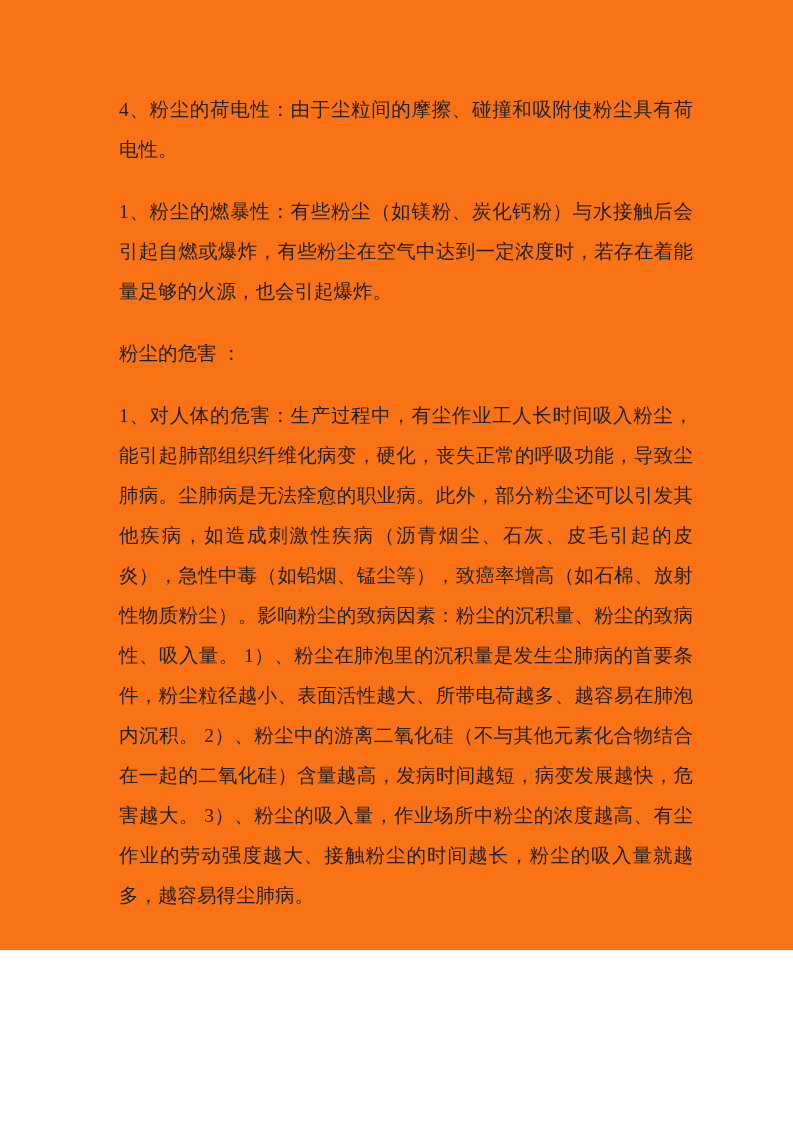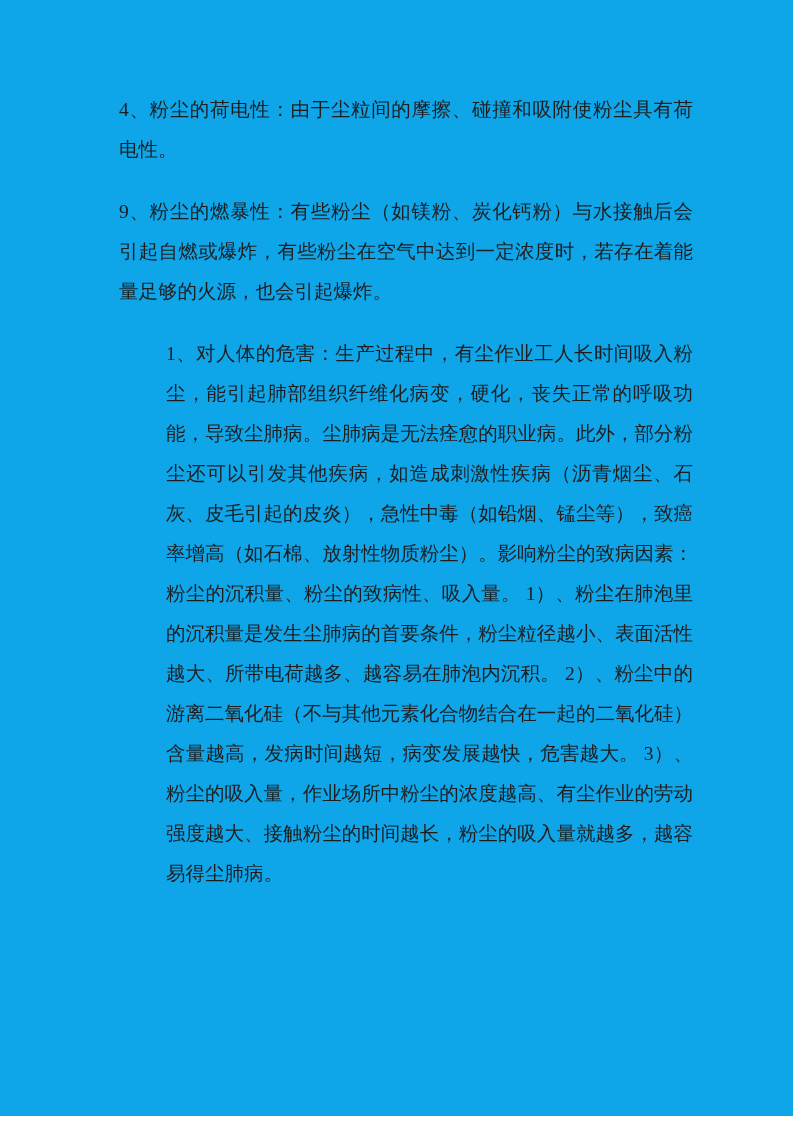--- a/index.html
+++ b/index.html
@@ -3,22 +3,22 @@
 <meta charset="utf-8">
 <style>
   html, body {
     margin: 0;
     padding: 0;
     background: #ffffff;
   }
   .page {
     position: relative;
     width: 793px;
-    height: 1116px;
-    background: #0ea5e9;
+    height: 950px;
+    background: #f97316;
     overflow: hidden;
     font-family: "Liberation Serif", "DejaVu Serif", serif;
   }
   .doc-content {
     position: absolute;
     top: 90px;
     left: 119px;
     width: 574px;
     color: #1e1e1e;
   }
@@ -26,25 +26,25 @@
     margin: 0 0 22px 0;
     font-size: 19.5px;
     line-height: 40px;
     text-align: justify;
     text-justify: inter-ideograph;
     word-break: break-all;
     font-weight: 400;
   }
   .doc-content p:last-child {
     margin-bottom: 0;
-    margin-left: 47px;
   }
 </style>
 </head>
 <body>
 
 <div class="page">
   <div class="doc-content">
     <p>4、粉尘的荷电性：由于尘粒间的摩擦、碰撞和吸附使粉尘具有荷电性。</p>
-    <p>9、粉尘的燃暴性：有些粉尘（如镁粉、炭化钙粉）与水接触后会引起自燃或爆炸，有些粉尘在空气中达到一定浓度时，若存在着能量足够的火源，也会引起爆炸。</p>
+    <p>1、粉尘的燃暴性：有些粉尘（如镁粉、炭化钙粉）与水接触后会引起自燃或爆炸，有些粉尘在空气中达到一定浓度时，若存在着能量足够的火源，也会引起爆炸。</p>
+    <p>粉尘的危害 ：</p>
     <p>1、对人体的危害：生产过程中，有尘作业工人长时间吸入粉尘，能引起肺部组织纤维化病变，硬化，丧失正常的呼吸功能，导致尘肺病。尘肺病是无法痊愈的职业病。此外，部分粉尘还可以引发其他疾病，如造成刺激性疾病（沥青烟尘、石灰、皮毛引起的皮炎），急性中毒（如铅烟、锰尘等），致癌率增高（如石棉、放射性物质粉尘）。影响粉尘的致病因素：粉尘的沉积量、粉尘的致病性、吸入量。 1）、粉尘在肺泡里的沉积量是发生尘肺病的首要条件，粉尘粒径越小、表面活性越大、所带电荷越多、越容易在肺泡内沉积。 2）、粉尘中的游离二氧化硅（不与其他元素化合物结合在一起的二氧化硅）含量越高，发病时间越短，病变发展越快，危害越大。 3）、粉尘的吸入量，作业场所中粉尘的浓度越高、有尘作业的劳动强度越大、接触粉尘的时间越长，粉尘的吸入量就越多，越容易得尘肺病。</p>
   </div>
 </div>
 
 </body></html>

